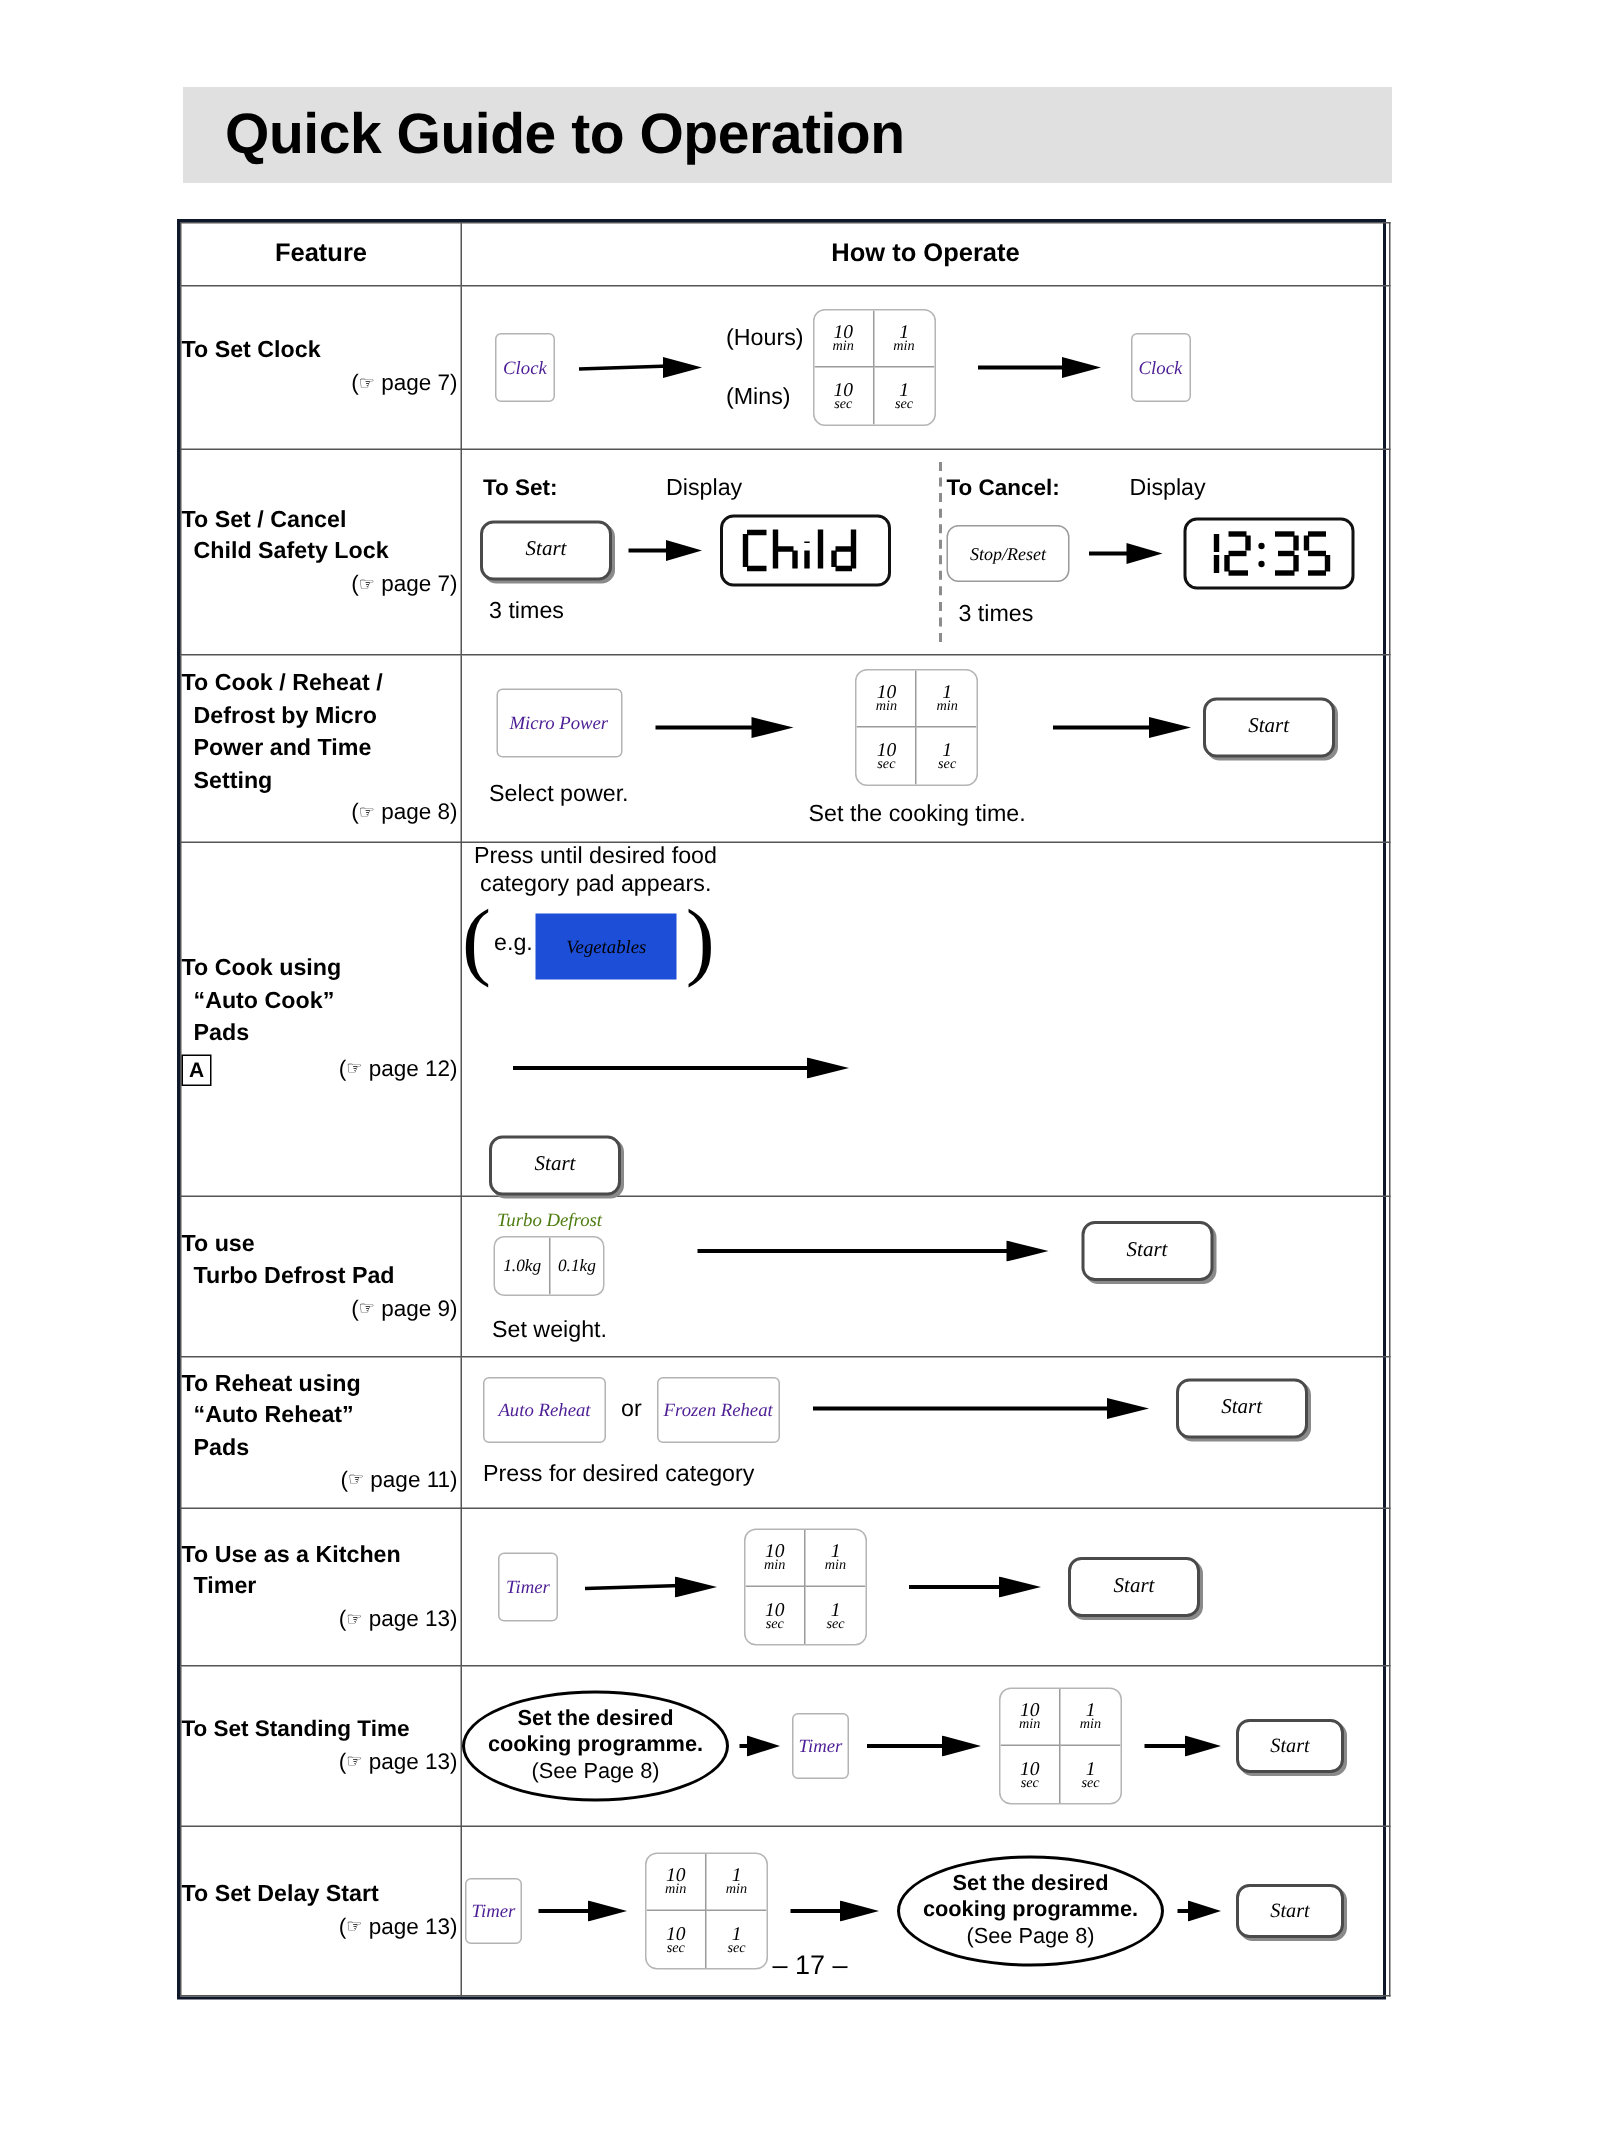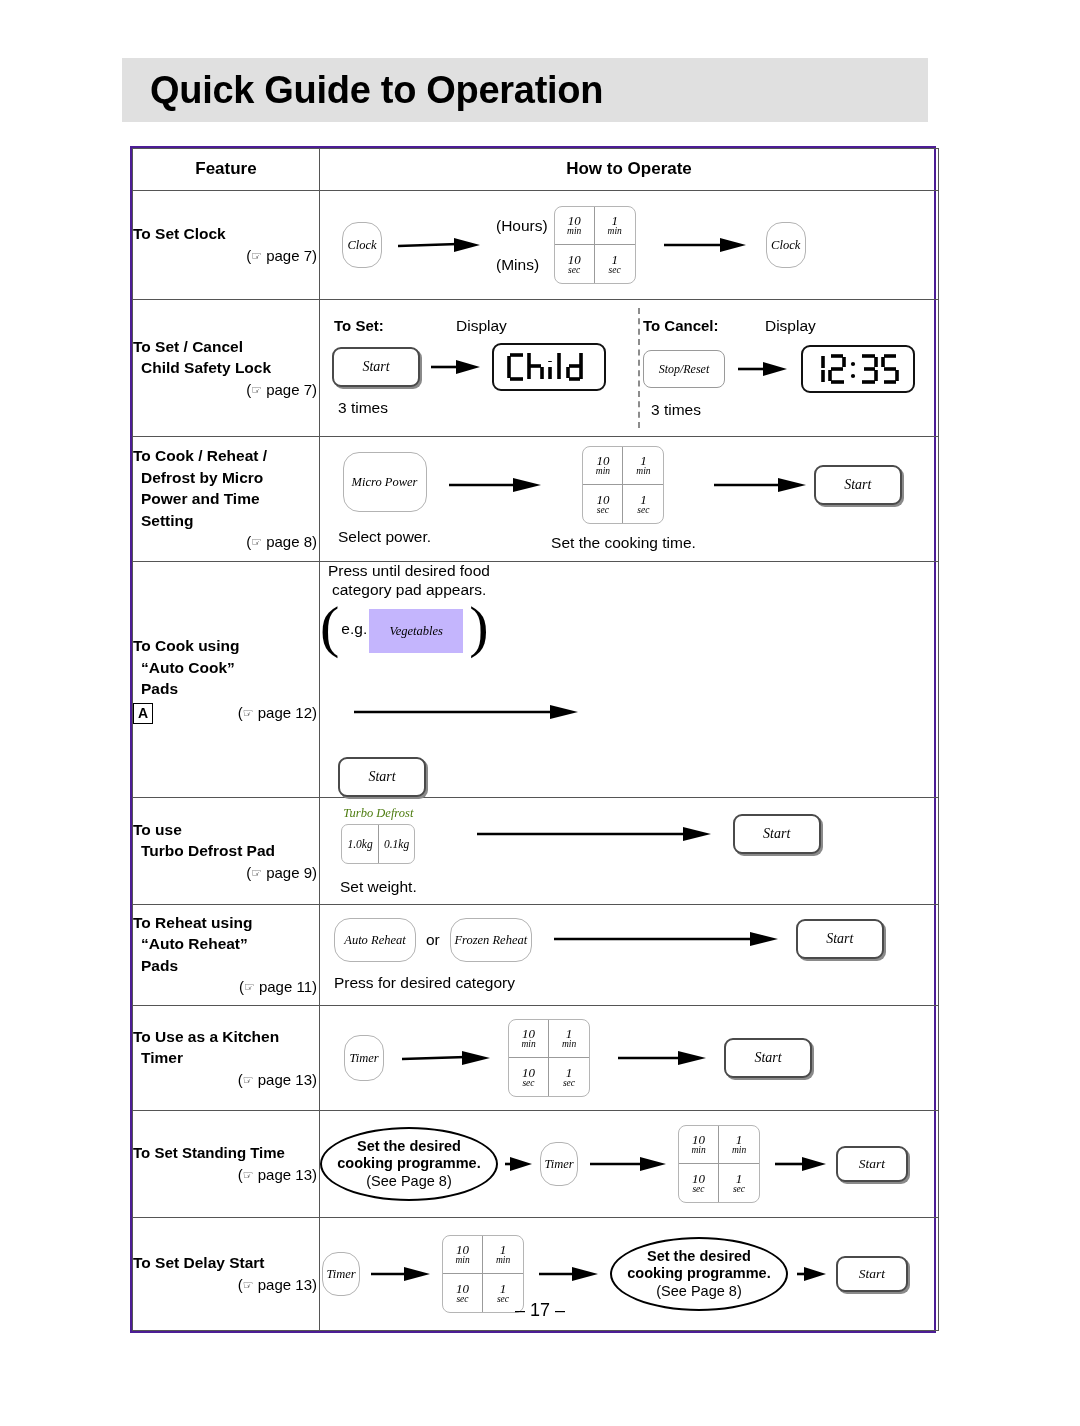--- a/index.html
+++ b/index.html
@@ -32,24 +32,24 @@
     font-weight: bold;
     letter-spacing: -0.3px;
     padding-left: 28px;
     color: #000;
     white-space: nowrap;
   }
 
   
   .guide-table {
     position: absolute;
-    left: 130px;
+    left: 118px;
     top: 146px;
     width: 806px;
-    border: 2px solid #4c1d95;
+    border: 2px solid #0f172a;
     border-collapse: collapse;
     box-sizing: border-box;
     background: #fff;
   }
   .guide-table table {
     border-collapse: collapse;
     width: 100%;
     table-layout: fixed;
   }
   .guide-table td {
@@ -117,36 +117,36 @@
   }
   .flow {
     display: flex;
     align-items: center;
     gap: 0;
   }
 
   
   .pad {
     border: 1.4px solid #b3b3b3;
-    border-radius: 16px;
+    border-radius: 4px;
     background: #fff;
     font-family: "Liberation Serif", serif;
     font-style: italic;
     font-size: 12.5px;
     display: flex;
     align-items: center;
     justify-content: center;
     text-align: center;
-    color: #000000;
+    color: #4c1d95;
     box-sizing: border-box;
     line-height: 1.15;
   }
   .pad-clock   { width: 40px;  height: 46px; }
   .pad-wide    { width: 82px;  height: 44px; }
-  .pad-wide2   { width: 84px;  height: 60px; }
+  .pad-wide2   { width: 84px;  height: 46px; }
   .pad-timer   { width: 40px;  height: 46px; }
   .pad-timer-s { width: 38px;  height: 44px; }
 
   .btn-start {
     border: 2px solid #4a4a4a;
     border-radius: 9px;
     background: #fff;
     box-shadow: 2px 2px 0 0 #8a8a8a;
     font-family: "Liberation Serif", serif;
     font-style: italic;
@@ -237,21 +237,21 @@
     font-family: "Liberation Serif", serif;
     font-style: italic;
     font-size: 11.5px;
     border-right: 1.2px solid #9b9b9b;
     box-sizing: border-box;
   }
   .pad2 .cell:last-child { border-right: none; }
 
   
   .pad-gray {
-    background: #c4b5fd;
+    background: #1d4ed8;
     width: 94px;
     height: 44px;
     display: flex;
     align-items: center;
     justify-content: center;
     font-family: "Liberation Serif", serif;
     font-style: italic;
     font-size: 12.5px;
   }
 

